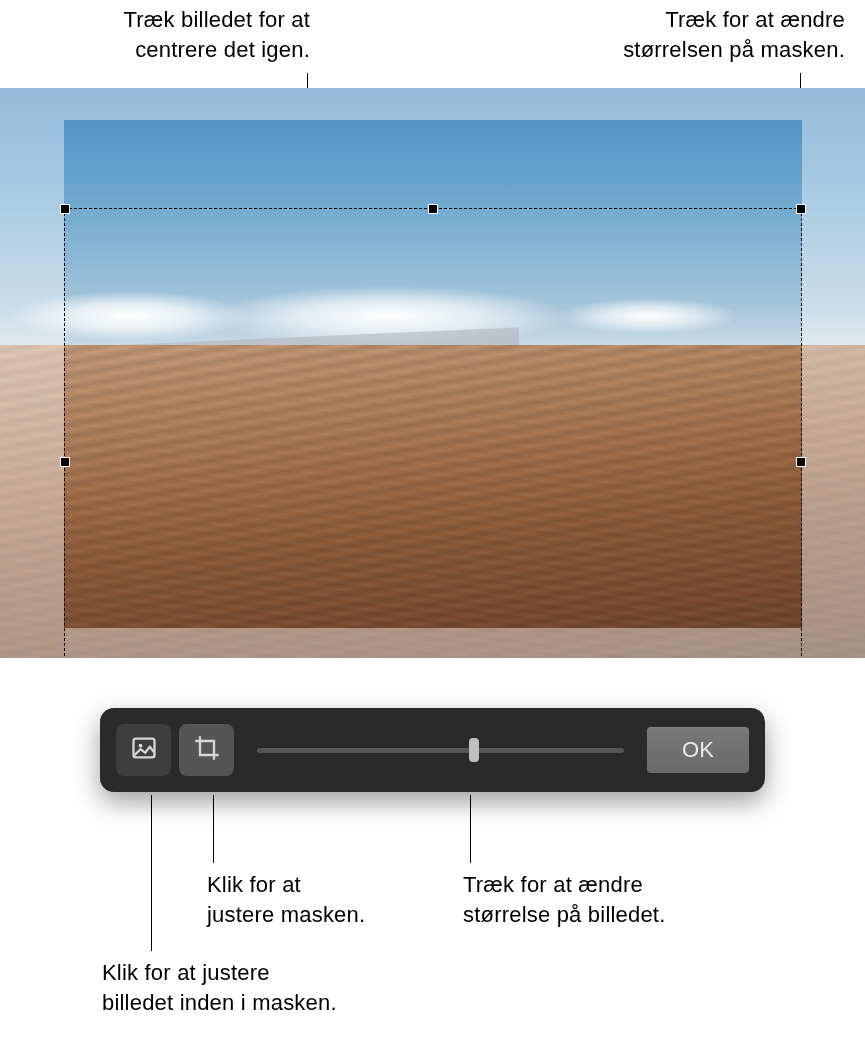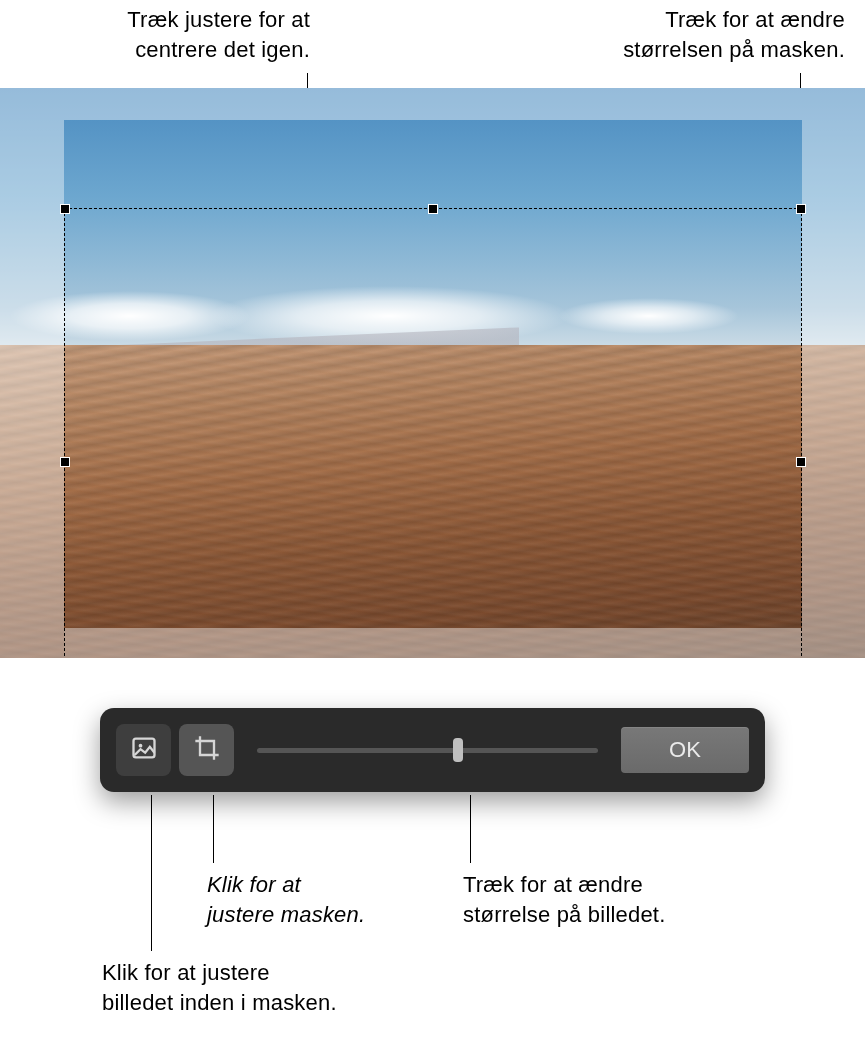--- a/index.html
+++ b/index.html
@@ -173,37 +173,37 @@
     .slider-thumb {
       position: absolute;
       left: 59%;
       width: 10px;
       height: 24px;
       background: #bfbfbf;
       border-radius: 4px;
       transform: translateX(-50%);
     }
     .ok-btn {
-      width: 128px;
+      width: 102px;
       height: 46px;
       background: linear-gradient(to bottom, #787878, #6a6a6a);
       border-radius: 4px;
       display: flex;
       align-items: center;
       justify-content: center;
       color: #eaeaea;
       font-size: 22px;
       cursor: pointer;
       box-shadow: inset 0 1px 0 rgba(255,255,255,0.1);
     }
   </style>
 </head>
 <body>
 
-<div class="callout callout-left" style="left:30px; top:5px; width:280px; white-space:pre-line;">Træk justere for at
+<div class="callout callout-left" style="left:30px; top:5px; width:280px; white-space:pre-line;">Træk billedet for at
 centrere det igen.</div>
 <div class="leader" style="left:307px; top:73px; height:80px;"></div>
 
 <div class="callout" style="right:20px; top:5px; width:370px; white-space:pre-line;">Træk for at ændre
 størrelsen på masken.</div>
 <div class="leader" style="left:800px; top:73px; height:49px;"></div>
 
 <div class="image-area">
   <div class="sky"></div>
   <div class="clouds"></div>
@@ -247,20 +247,20 @@
     <div class="slider-track"></div>
     <div class="slider-thumb"></div>
   </div>
   <div class="ok-btn">OK</div>
 </div>
 
 <div class="leader" style="left:213px; top:795px; height:68px;"></div>
 <div class="leader" style="left:151px; top:795px; height:156px;"></div>
 <div class="leader" style="left:470px; top:795px; height:68px;"></div>
 
-<div class="callout callout-below-left" style="left:207px; top:870px; width:210px; white-space:pre-line;font-style:italic;">Klik for at
+<div class="callout callout-below-left" style="left:207px; top:870px; width:210px; white-space:pre-line;">Klik for at
 justere masken.</div>
 
 <div class="callout callout-below-left" style="left:463px; top:870px; width:330px; white-space:pre-line;">Træk for at ændre
 størrelse på billedet.</div>
 
 <div class="callout callout-below-left" style="left:102px; top:958px; width:330px; white-space:pre-line;">Klik for at justere
 billedet inden i masken.</div>
 
 </body></html>

